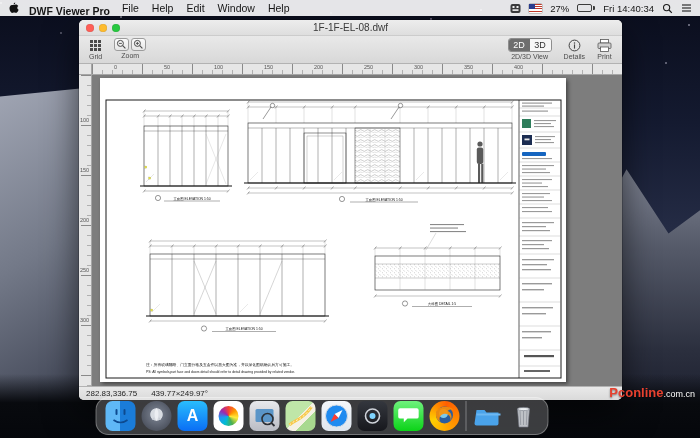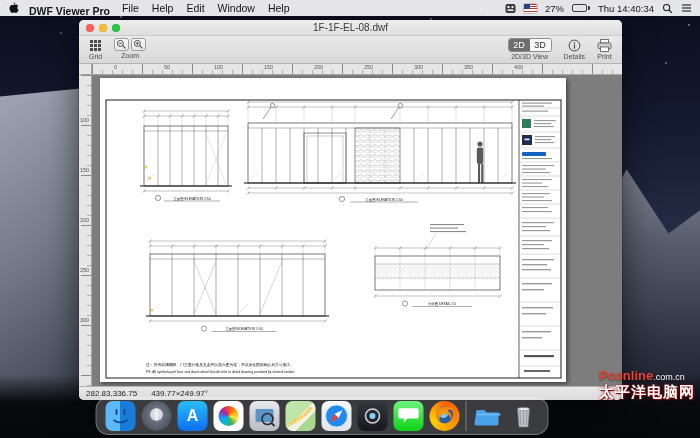--- a/index.html
+++ b/index.html
@@ -109,21 +109,21 @@
         <rect x="2.5" y="3" width="2" height="2" fill="#f2f2f2"></rect>
         <rect x="6.5" y="3" width="2" height="2" fill="#f2f2f2"></rect>
         <rect x="2.5" y="6.3" width="6" height="1.6" fill="#f2f2f2"></rect>
       </svg>
       <span class="flag"></span>
       <span>27%</span>
       <span class="battery">
         <span class="batt-body"><span class="batt-level"></span></span>
         <span class="batt-nub"></span>
       </span>
-      <span class="clock">Thu 14:40:34</span>
+      <span class="clock">Fri 14:40:34</span>
       <svg width="11" height="11" viewBox="0 0 11 11">
         <circle cx="4.6" cy="4.6" r="3.1" fill="none" stroke="#1c1c1c" stroke-width="1.1"></circle>
         <line x1="7" y1="7" x2="9.8" y2="9.8" stroke="#1c1c1c" stroke-width="1.2"></line>
       </svg>
       <svg width="11" height="10" viewBox="0 0 11 10">
         <line x1="1" y1="2" x2="10" y2="2" stroke="#1c1c1c" stroke-width="1.1"></line>
         <line x1="1" y1="5" x2="10" y2="5" stroke="#1c1c1c" stroke-width="1.1"></line>
         <line x1="1" y1="8" x2="10" y2="8" stroke="#1c1c1c" stroke-width="1.1"></line>
       </svg>
     </div>
@@ -500,15 +500,14 @@
         <path d="M11.5 10 L12.2 24 M15 10 L15 24 M18.5 10 L17.8 24" stroke="rgba(130,135,145,0.8)" stroke-width="0.8" fill="none"></path>
         <ellipse cx="15" cy="8" rx="6" ry="1.6" fill="rgba(245,247,250,0.9)" stroke="rgba(120,125,135,0.8)" stroke-width="0.8"></ellipse>
       </svg>
     </div>
   </div>
 
   <div class="watermark">
     <div class="wm-top">
       <span>Pconline</span><span class="suffix">.com.cn</span>
     </div>
-    <div class="wm-bottom">太平洋电脑网</div>
   </div>
 </div>
 
 </body></html>

